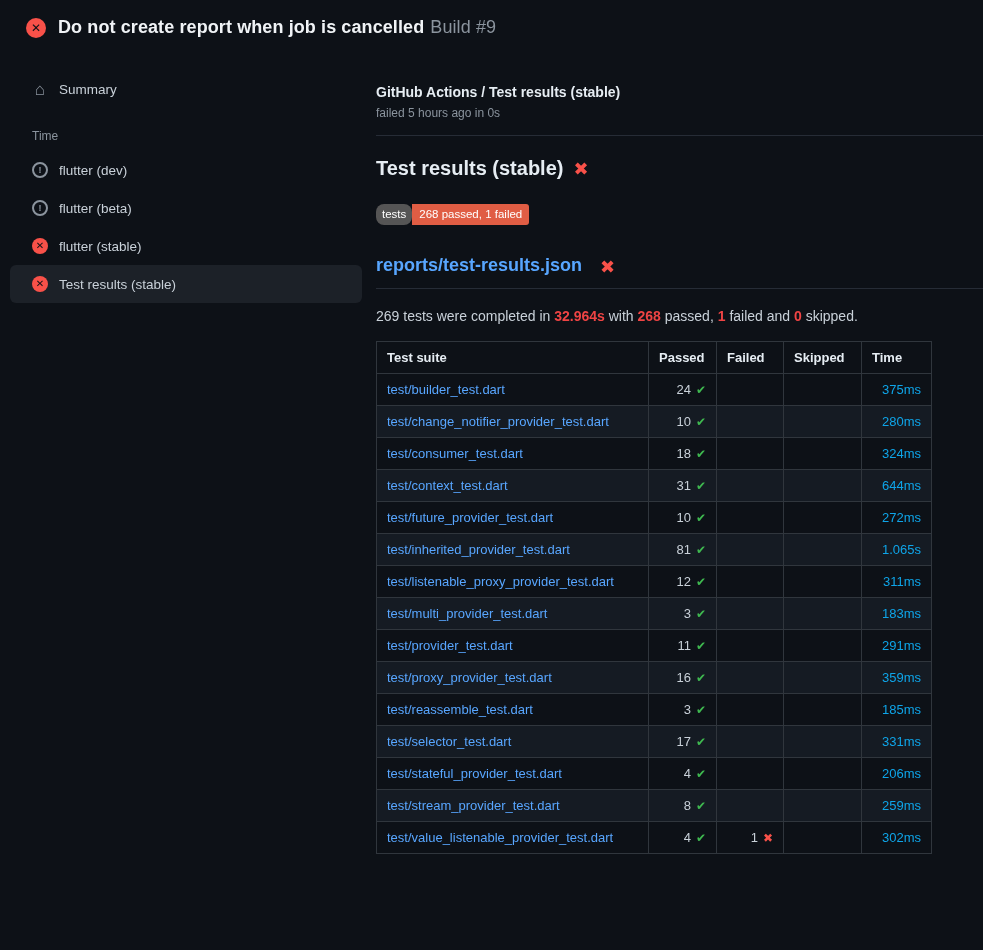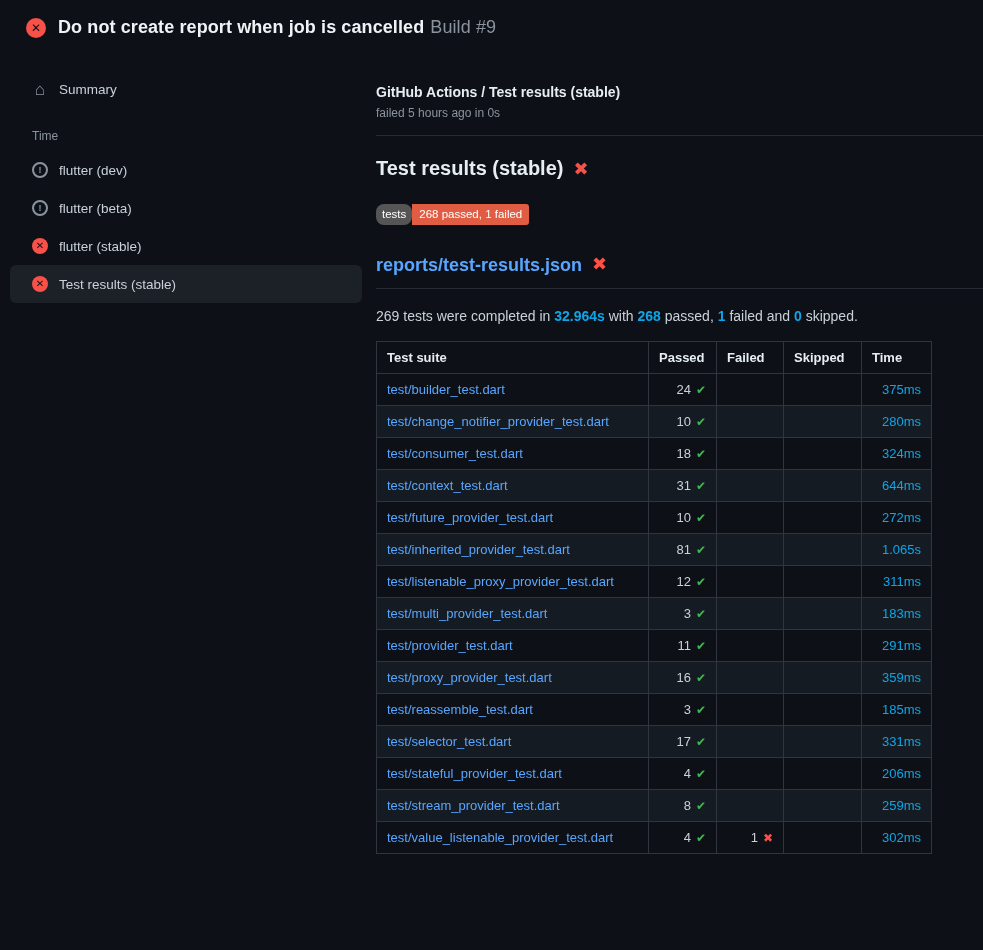--- a/index.html
+++ b/index.html
@@ -61,29 +61,29 @@
 
   .badge {
     display: inline-flex; margin-top: 24px;
     font-size: 11.5px; line-height: 1; color: #ffffff;
     border-radius: 3px; overflow: hidden;
   }
   .badge .label { background: #555555; padding: 5px 6px 4px 6px; border-radius: 8px; }
   .badge .value { background: #e05d44; padding: 5px 7px 4px 7px; }
 
   .report-heading {
-    display: flex; align-items: flex-start; gap: 10px;
+    display: flex; align-items: flex-end; gap: 18px;
     margin-top: 30px; padding-bottom: 12px;
     border-bottom: 1px solid #262c36;
     font-size: 18px; font-weight: 700;
   }
   .report-heading a { color: #58a6ff; text-decoration: none; }
 
   .summary-line { margin-top: 19px; font-size: 14px; color: #c9d1d9; }
-  .summary-line b { color: #0ea5e9; }
+  .summary-line b { color: #ef4444; }
 
   
   table.results {
     border-collapse: collapse; margin-top: 17px; font-size: 13px;
     table-layout: fixed;
     padding-left: 32px;
   }
   table.results th, table.results td {
     border: 1px solid #30363d; padding: 8px 10px;
     overflow: hidden; white-space: nowrap;

